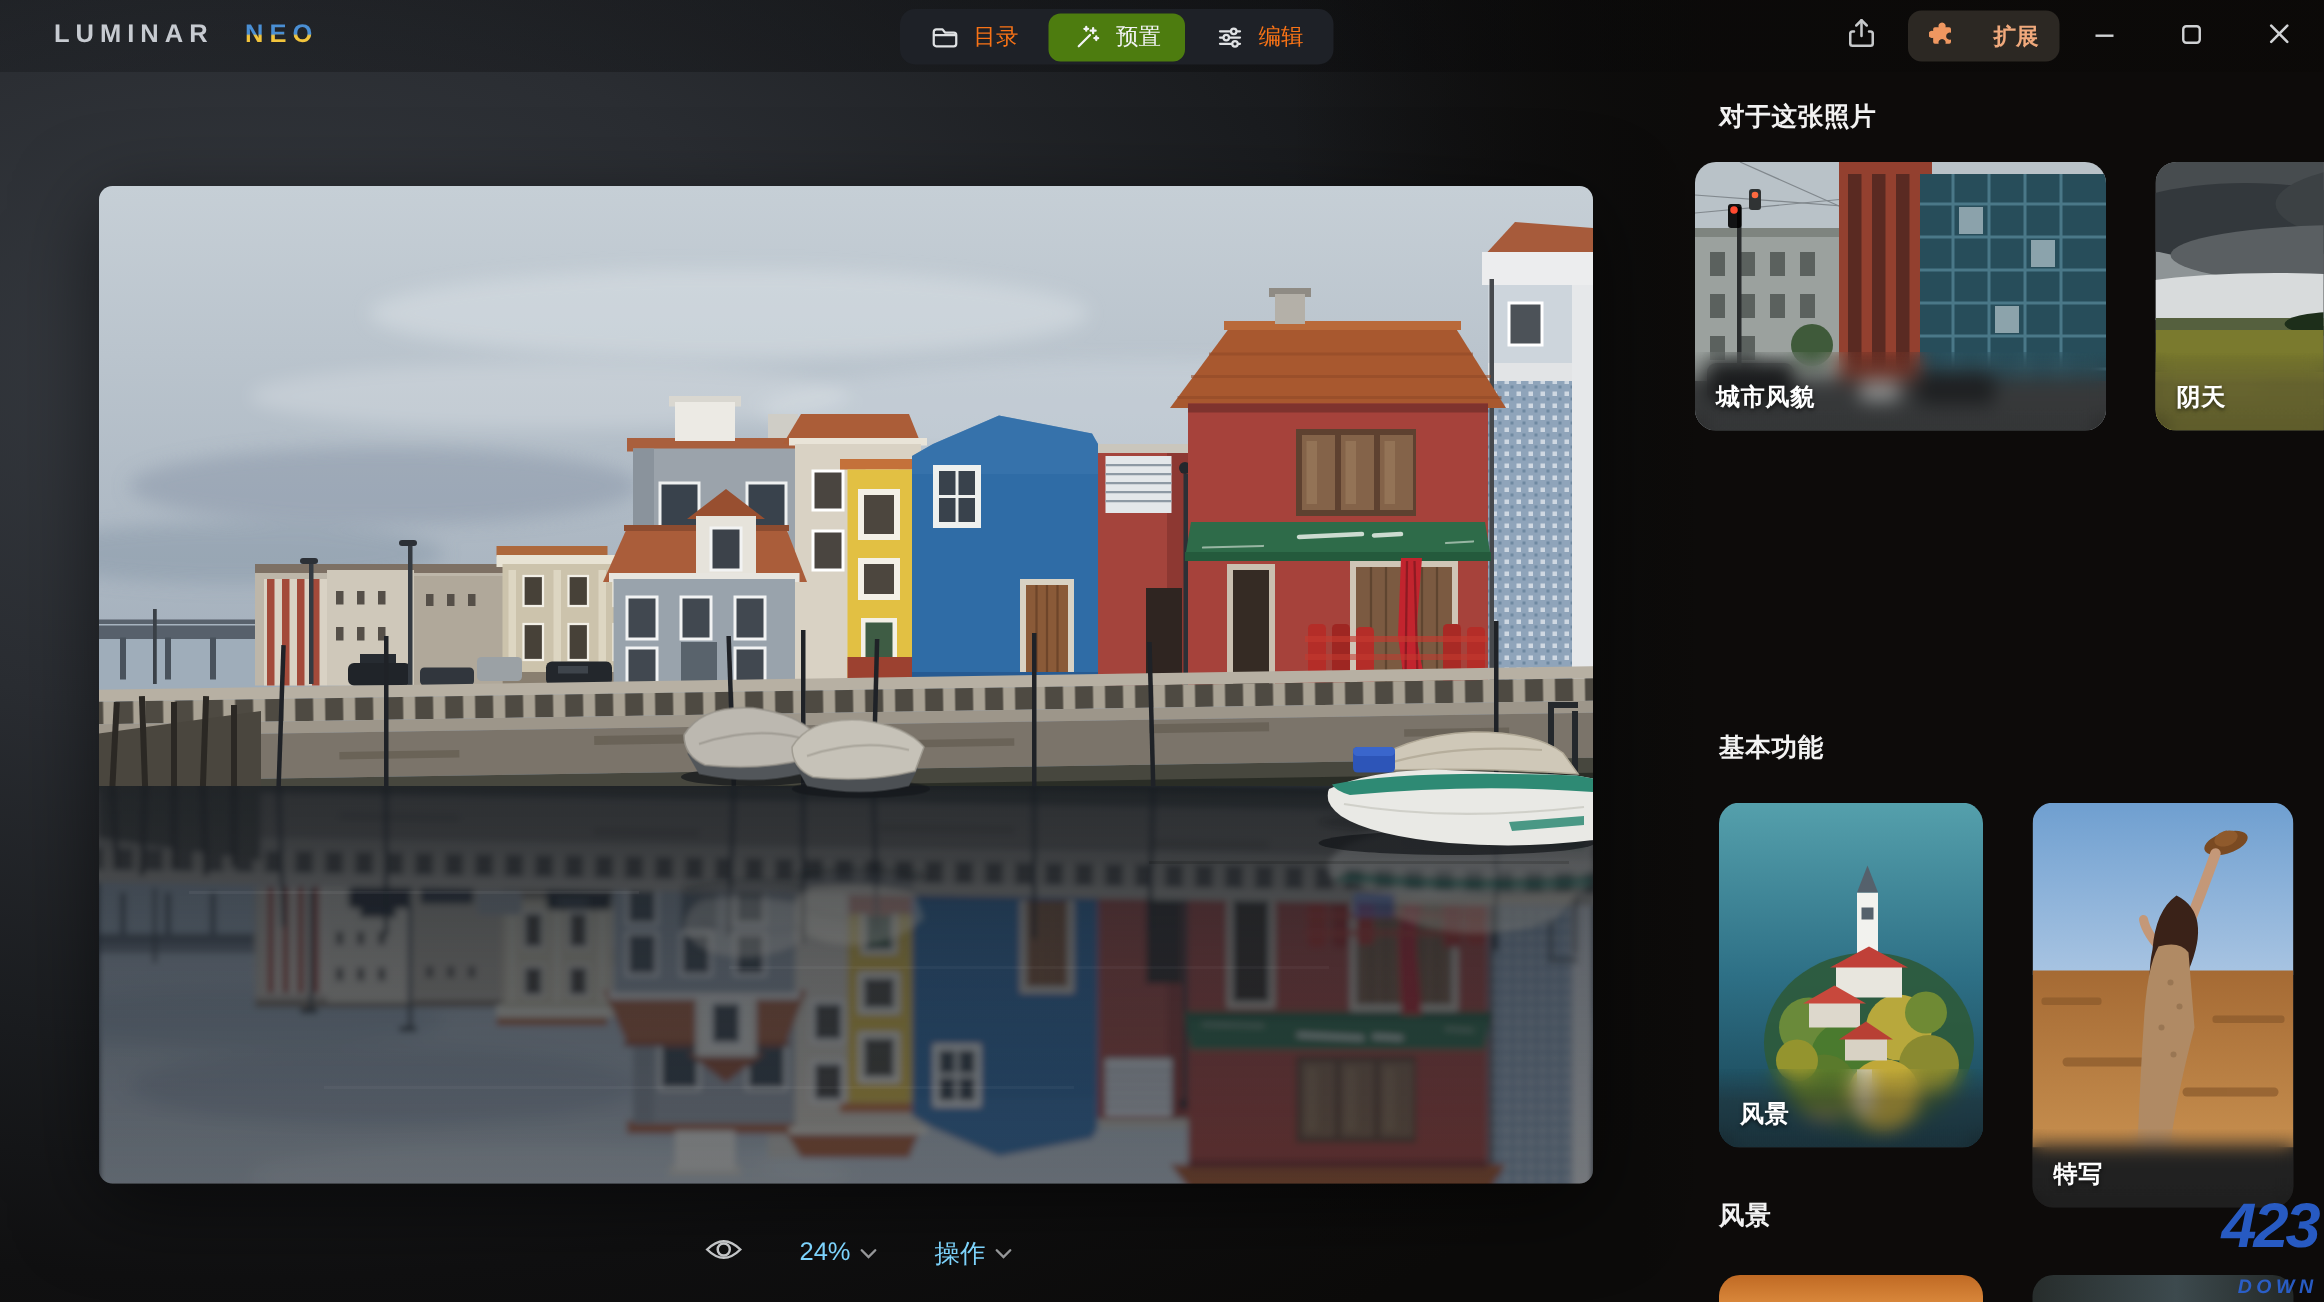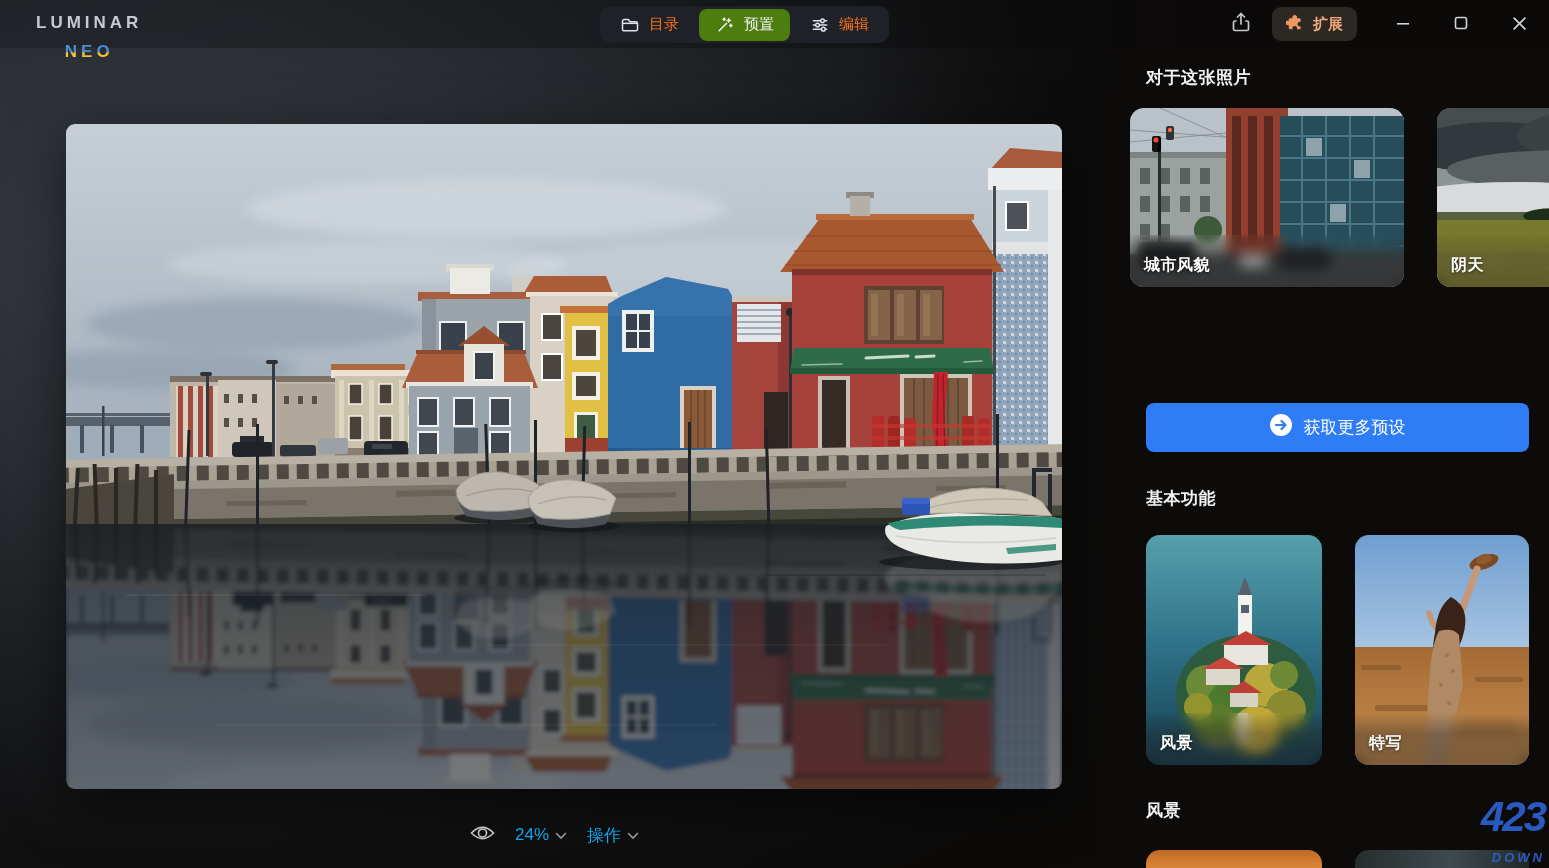--- a/index.html
+++ b/index.html
@@ -18,54 +18,54 @@
   .canvas-fade-right{
     position:absolute;left:860px;top:0;width:270px;height:868px;
     background:linear-gradient(90deg, rgba(12,11,10,0) 0%, rgba(12,11,10,.85) 80%, #0c0b0a 100%);
   }
   
   .titlebar{
     position:absolute;left:0;top:0;width:1549px;height:48px;
     background:linear-gradient(90deg, rgba(14,16,19,.30) 0%, rgba(8,8,9,.38) 60%, rgba(10,8,6,.45) 100%);
     z-index:40;
   }
-  .brand{position:absolute;left:36px;top:13px;display:flex;gap:9px;align-items:center;flex-direction:column;}
+  .brand{position:absolute;left:36px;top:13px;display:flex;gap:21px;align-items:flex-start;}
   .brand .luminar{color:#c7cbd1;font-size:17px;font-weight:bold;letter-spacing:4px;}
   .brand .neo{
     font-size:17px;font-weight:bold;letter-spacing:4px;color:#4a8fd4;
     background:linear-gradient(180deg,#4a8fd4 48%,#f2c43c 54%);
     -webkit-background-clip:text;background-clip:text;-webkit-text-fill-color:transparent;
   }
   .tab-group{
     position:absolute;left:600px;top:6px;height:37px;display:flex;align-items:center;
     background:#1e2127;border-radius:10px;padding:0 4px;gap:4px;
   }
   .tab{
     display:flex;align-items:center;gap:9px;padding:6px 16px;border-radius:8px;
     color:#f97316;font-size:15px;cursor:default;
   }
   .tab.active{background:#4d7c0f;color:#f2f3f4;}
   .tab svg{display:block;}
   .share-btn{position:absolute;left:1227px;top:10px;width:28px;height:28px;display:flex;align-items:center;justify-content:center;}
   .ext-btn{
-    position:absolute;left:1272px;top:7px;height:34px;padding:0 14px;display:flex;align-items:center;gap:8px;
+    position:absolute;left:1272px;top:7px;height:34px;padding:0 14px;display:flex;align-items:center;gap:24px;
     background:#2c2823;border-radius:9px;color:#f0a97c;font-size:15px;font-weight:bold;
   }
   .win-btn{position:absolute;top:12px;width:26px;height:26px;display:flex;align-items:center;justify-content:center;}
   .win-min{left:1390px;} .win-max{left:1448px;} .win-close{left:1506px;}
   
   .photo{
     position:absolute;left:66px;top:124px;width:996px;height:665px;border-radius:9px;overflow:hidden;
     box-shadow:0 14px 55px rgba(0,0,0,.55);
   }
   .photo svg{display:block;}
   
   .bottom-bar{
-    position:absolute;left:470px;top:820px;height:30px;display:flex;align-items:center;gap:20px;z-index:30;
-    color:#0ea5e9;font-size:17px;
+    position:absolute;left:470px;top:820px;height:30px;display:flex;align-items:center;gap:38px;z-index:30;
+    color:#7dd3fc;font-size:17px;
   }
   .bb-item{display:flex;align-items:center;gap:6px;}
   .chev{opacity:.8;}
   
   .sidebar{
     position:absolute;left:1095px;top:0;width:454px;height:868px;z-index:20;
     background:linear-gradient(90deg, rgba(12,10,9,0) 0%, #0d0b0a 9%);
   }
   .side-heading{position:absolute;color:#f2f2f2;font-size:17px;font-weight:bold;letter-spacing:.5px;text-align:center;}
   .h-forphoto{left:51px;top:66px;}
@@ -80,21 +80,21 @@
     text-shadow:0 1px 3px rgba(0,0,0,.6);letter-spacing:.5px;
   }
   .pcard .blurband{
     position:absolute;left:0;bottom:0;width:100%;height:52px;z-index:2;
     background:linear-gradient(180deg, rgba(30,30,30,0) 0%, rgba(35,35,35,.38) 40%, rgba(30,30,30,.42) 100%);
     backdrop-filter:blur(6px);-webkit-backdrop-filter:blur(6px);
   }
   .card-city{left:35px;top:108px;width:274px;height:179px;}
   .card-cloudy{left:342px;top:108px;width:274px;height:179px;}
   .card-landscape{left:51px;top:535px;width:176px;height:230px;}
-  .card-closeup{left:260px;top:535px;width:174px;height:230px;}
+  .card-closeup{left:260px;top:535px;width:174px;height:270px;}
   .card-partial-a{left:51px;top:850px;width:176px;height:18px;border-radius:14px 14px 0 0;overflow:hidden;position:absolute;
     background:linear-gradient(180deg,#c06a24 0%,#d8863a 100%);}
   .card-partial-b{left:260px;top:850px;width:174px;height:18px;border-radius:14px 14px 0 0;overflow:hidden;position:absolute;
     background:linear-gradient(90deg,#272d2c 0%,#3d4a4e 55%,#232827 100%);}
   .purchased-row{position:absolute;left:51px;top:343px;width:383px;height:34px;}
   .purchased-icon{position:absolute;left:0;top:0;}
   .purchased-label{position:absolute;left:49px;top:6px;color:#f4f4f4;font-size:17px;font-weight:bold;}
   .add-link{position:absolute;right:2px;top:8px;color:#3d8bff;font-size:15px;font-weight:bold;}
   .get-more-btn{
     position:absolute;left:51px;top:403px;width:383px;height:49px;border-radius:8px;background:#2e7cf6;
@@ -649,32 +649,20 @@
           <rect x="10" y="150" width="60" height="4"></rect>
           <rect x="110" y="158" width="80" height="4"></rect>
           <rect x="200" y="148" width="60" height="4"></rect>
         </g>
     </svg>
     <div class="blurband"></div>
     <div class="lbl">阴天</div>
   </div>
 
 
-  <div class="get-more-btn">
-    <span>
-      <svg width="22" height="22" viewBox="0 0 22 22">
-        <circle cx="11" cy="11" r="11" fill="#ffffff"></circle>
-        <g stroke="#2e7cf6" stroke-width="2.2" fill="none" stroke-linecap="round" stroke-linejoin="round">
-          <path d="M6 11 h9"></path>
-            <path d="M11.5 7 L15.5 11 L11.5 15"></path>
-        </g>
-      </svg>
-    </span>
-    <span>获取更多预设</span>
-  </div>
 
   <div class="side-heading h-basics">基本功能</div>
 
   <div class="pcard card-landscape">
     <svg width="176" height="230" viewBox="0 0 176 230" preserveAspectRatio="none">
       <defs>
         <linearGradient id="lakeg" x1="0" y1="0" x2="0" y2="1">
           <stop offset="0" stop-color="#55a0ac"></stop>
             <stop offset=".5" stop-color="#2e7086"></stop>
             <stop offset="1" stop-color="#173f4f"></stop>

